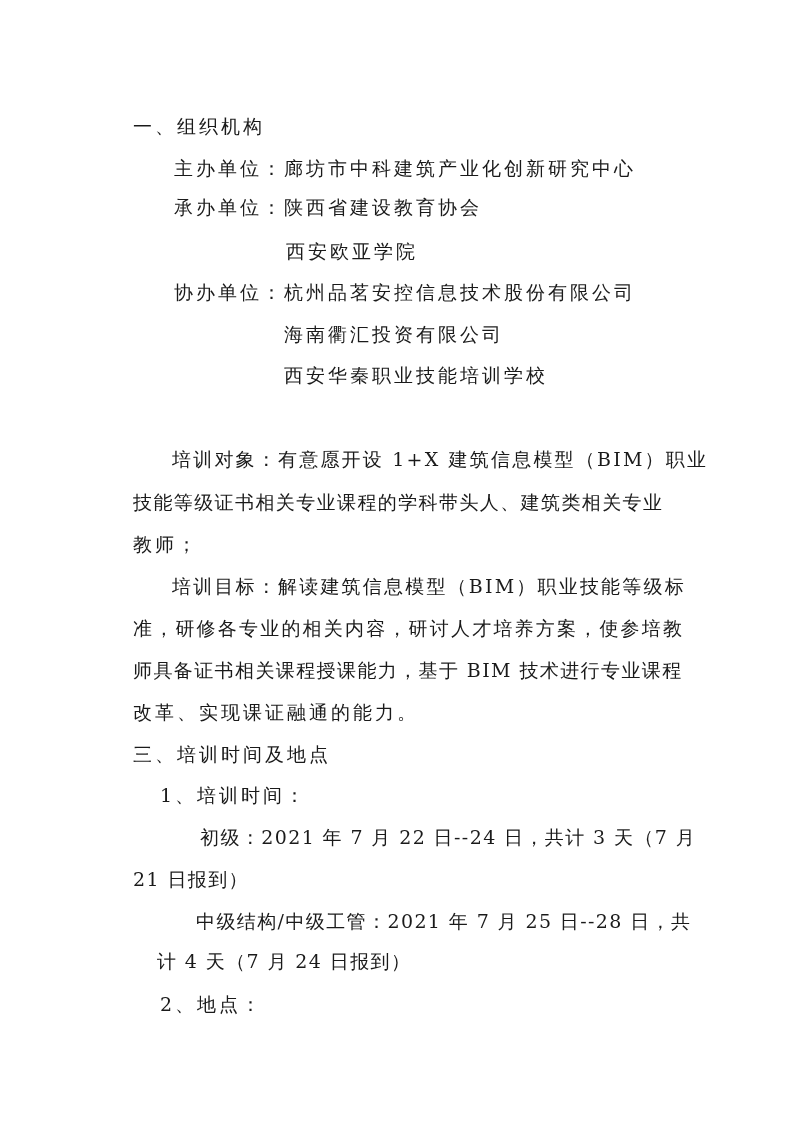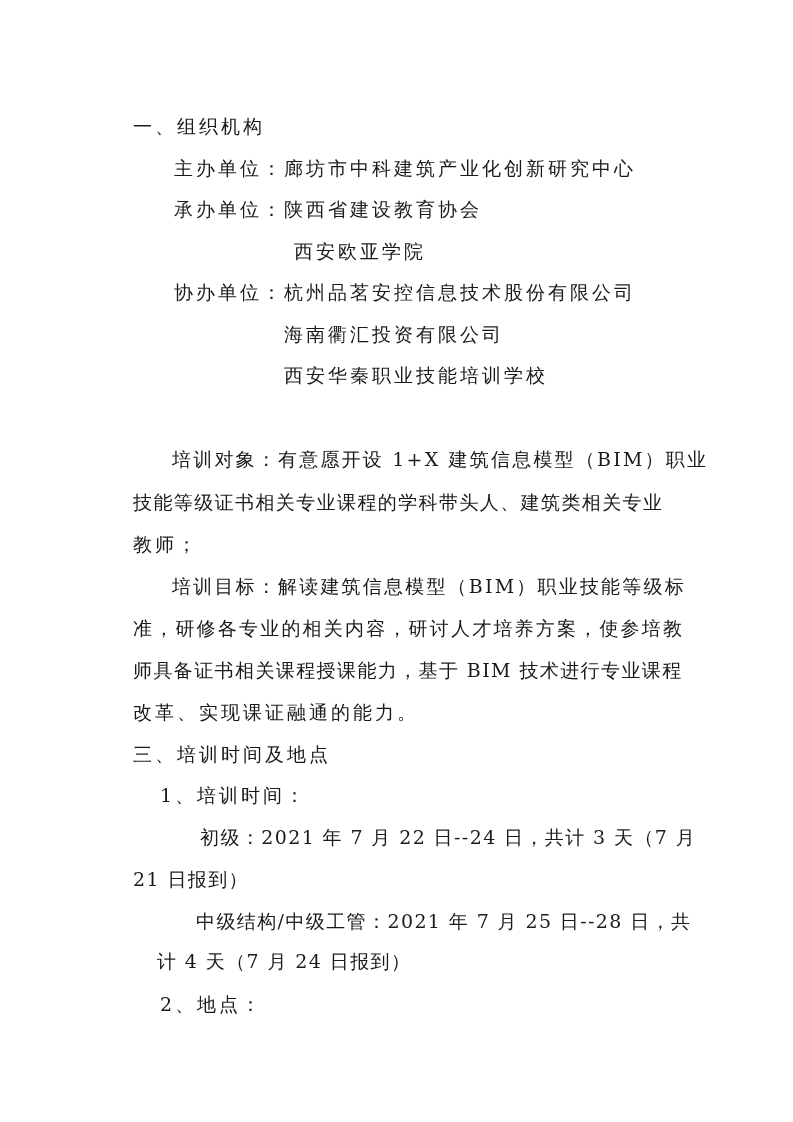--- a/index.html
+++ b/index.html
@@ -35,24 +35,24 @@
 <body>
 
 <div class="page">
 
   <div class="line" style="left:133px; top:106px;">一、组织机构</div>
 
   <div class="line" style="left:174px; top:148px;">
     <span>主办单位：</span><span>廊坊市中科建筑产业化创新研究中心</span>
   </div>
 
-  <div class="line" style="left:174px; top:189px;">
+  <div class="line" style="left:174px; top:189px;font-family:Liberation Mono, monospace;">
     <span>承办单位：</span><span>陕西省建设教育协会</span>
   </div>
-  <div class="line" style="left:286px; top:231px;margin-left:8px;">西安欧亚学院</div>
+  <div class="line" style="left:286px; top:231px;">西安欧亚学院</div>
 
   <div class="line" style="left:284px; top:314px;">海南衢汇投资有限公司</div>
   <div class="line" style="left:174px; top:272px;">
     <span>协办单位：</span><span>杭州品茗安控信息技术股份有限公司</span>
   </div>
   <div class="line" style="left:284px; top:355px;">西安华秦职业技能培训学校</div>
 
 
   <div class="line tight" style="left:172px; top:439px;">培训对象：有意愿开设 1+X 建筑信息模型（BIM）职业</div>
   <div class="line tighter" style="left:133px; top:482px;">技能等级证书相关专业课程的学科带头人、建筑类相关专业</div>

